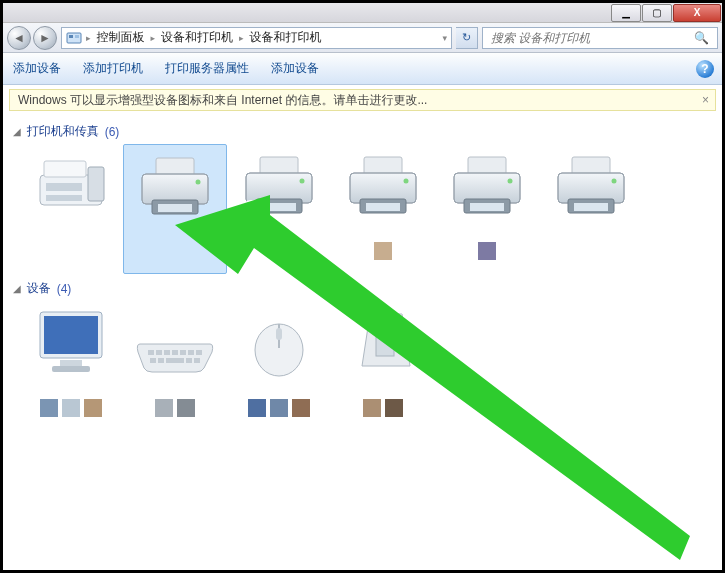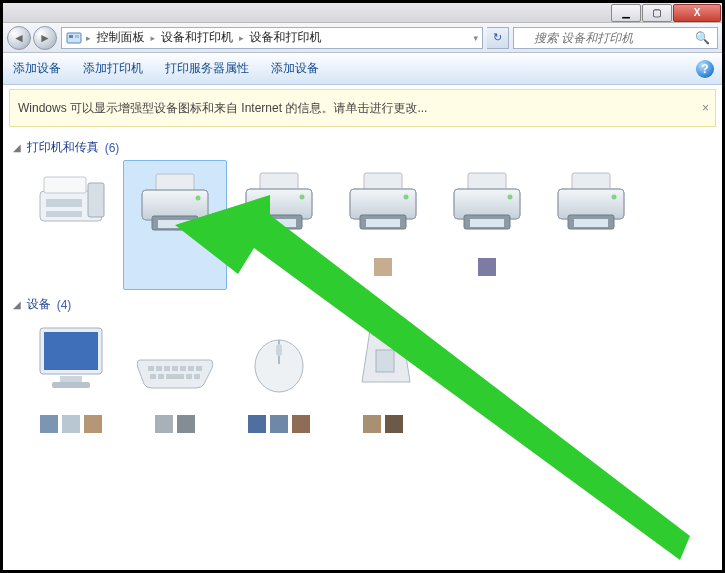--- a/index.html
+++ b/index.html
@@ -14,31 +14,31 @@
 
   
   .navbar { height: 30px; background: linear-gradient(to bottom,#f4f6fa,#e3e7ef); display: flex; align-items: center; padding: 0 4px; gap: 4px; border-bottom: 1px solid #b8c0cc; }
   .nav-arrows { display: flex; gap: 2px; align-items: center; }
   .nav-circle { width: 24px; height: 24px; border-radius: 50%; background: radial-gradient(circle at 30% 30%, #fff, #c7cfd9 60%, #9aa6b4); border: 1px solid #8f99a6; display: flex; align-items: center; justify-content: center; color: #666; font-size: 12px; }
   .addr { flex: 1; height: 22px; border: 1px solid #9fb2c9; background: #fff; display: flex; align-items: center; padding: 0 4px; gap: 4px; }
   .addr .sep { color: #888; font-size: 9px; }
   .addr .crumb { color: #222; padding: 7px 2px; }
   .addr-icon { width: 16px; height: 16px; display: inline-flex; align-items: center; justify-content: center; }
   .refresh { width: 22px; height: 22px; border: 1px solid #9fb2c9; border-left: none; background: linear-gradient(to bottom,#eaf1fa,#d2deee); display: flex; align-items: center; justify-content: center; color: #2a5a9a; font-size: 11px; }
-  .searchbox { width: 205px; height: 22px; border: 1px solid #9fb2c9; background: #fff; display: flex; align-items: center; padding: 0 20px; gap: 4px; color: #888; }
+  .searchbox { width: 236px; height: 22px; border: 1px solid #9fb2c9; background: #fff; display: flex; align-items: center; padding: 0 8px; gap: 4px; color: #888; }
   .searchbox input { border: none; outline: none; flex: 1; font-size: 12px; color: #444; font-style: italic; }
 
   
   .cmdbar { height: 32px; background: linear-gradient(to bottom,#fdfefe,#e9f1fb 50%,#d6e5f7); border-bottom: 1px solid #b5c8de; display: flex; align-items: center; padding: 0 10px; gap: 22px; position: relative; }
   .cmd-link { color: #114a8f; cursor: default; text-align: center; }
   .cmdbar .right { position: absolute; right: 8px; display: flex; align-items: center; gap: 10px; }
   .help-icon { width: 18px; height: 18px; border-radius: 50%; background: radial-gradient(circle at 35% 30%,#b8e0ff,#2b7fd6 70%,#1558a0); color: #fff; display: flex; align-items: center; justify-content: center; font-size: 12px; font-weight: bold; }
 
   
-  .infoband { height: 38px; background: #fffde5; border: 1px solid #e6e19c; margin: 4px 6px 2px 6px; display: flex; align-items: center; padding: 0 8px; color: #444; position: relative; }
+  .infoband { height: 22px; background: #fffde5; border: 1px solid #e6e19c; margin: 4px 6px 2px 6px; display: flex; align-items: center; padding: 0 8px; color: #444; position: relative; }
   .infoband .close-x { position: absolute; right: 6px; color: #888; cursor: default; }
 
   
   .content { flex: 1; overflow: auto; padding: 4px 10px; background: #fff; position: relative; }
   .group-header { display: flex; align-items: center; gap: 6px; color: #1b3f8f; margin: 6px 0 4px 0; }
   .group-header .tri { color: #7a7a7a; font-size: 10px; }
   .group-header .count { color: #3b5bb3; }
 
   .items-row { display: flex; flex-wrap: wrap; gap: 0; margin-left: 6px; }
   .item { width: 104px; height: 130px; padding: 6px 4px 4px 4px; display: flex; flex-direction: column; align-items: center; position: relative; }

